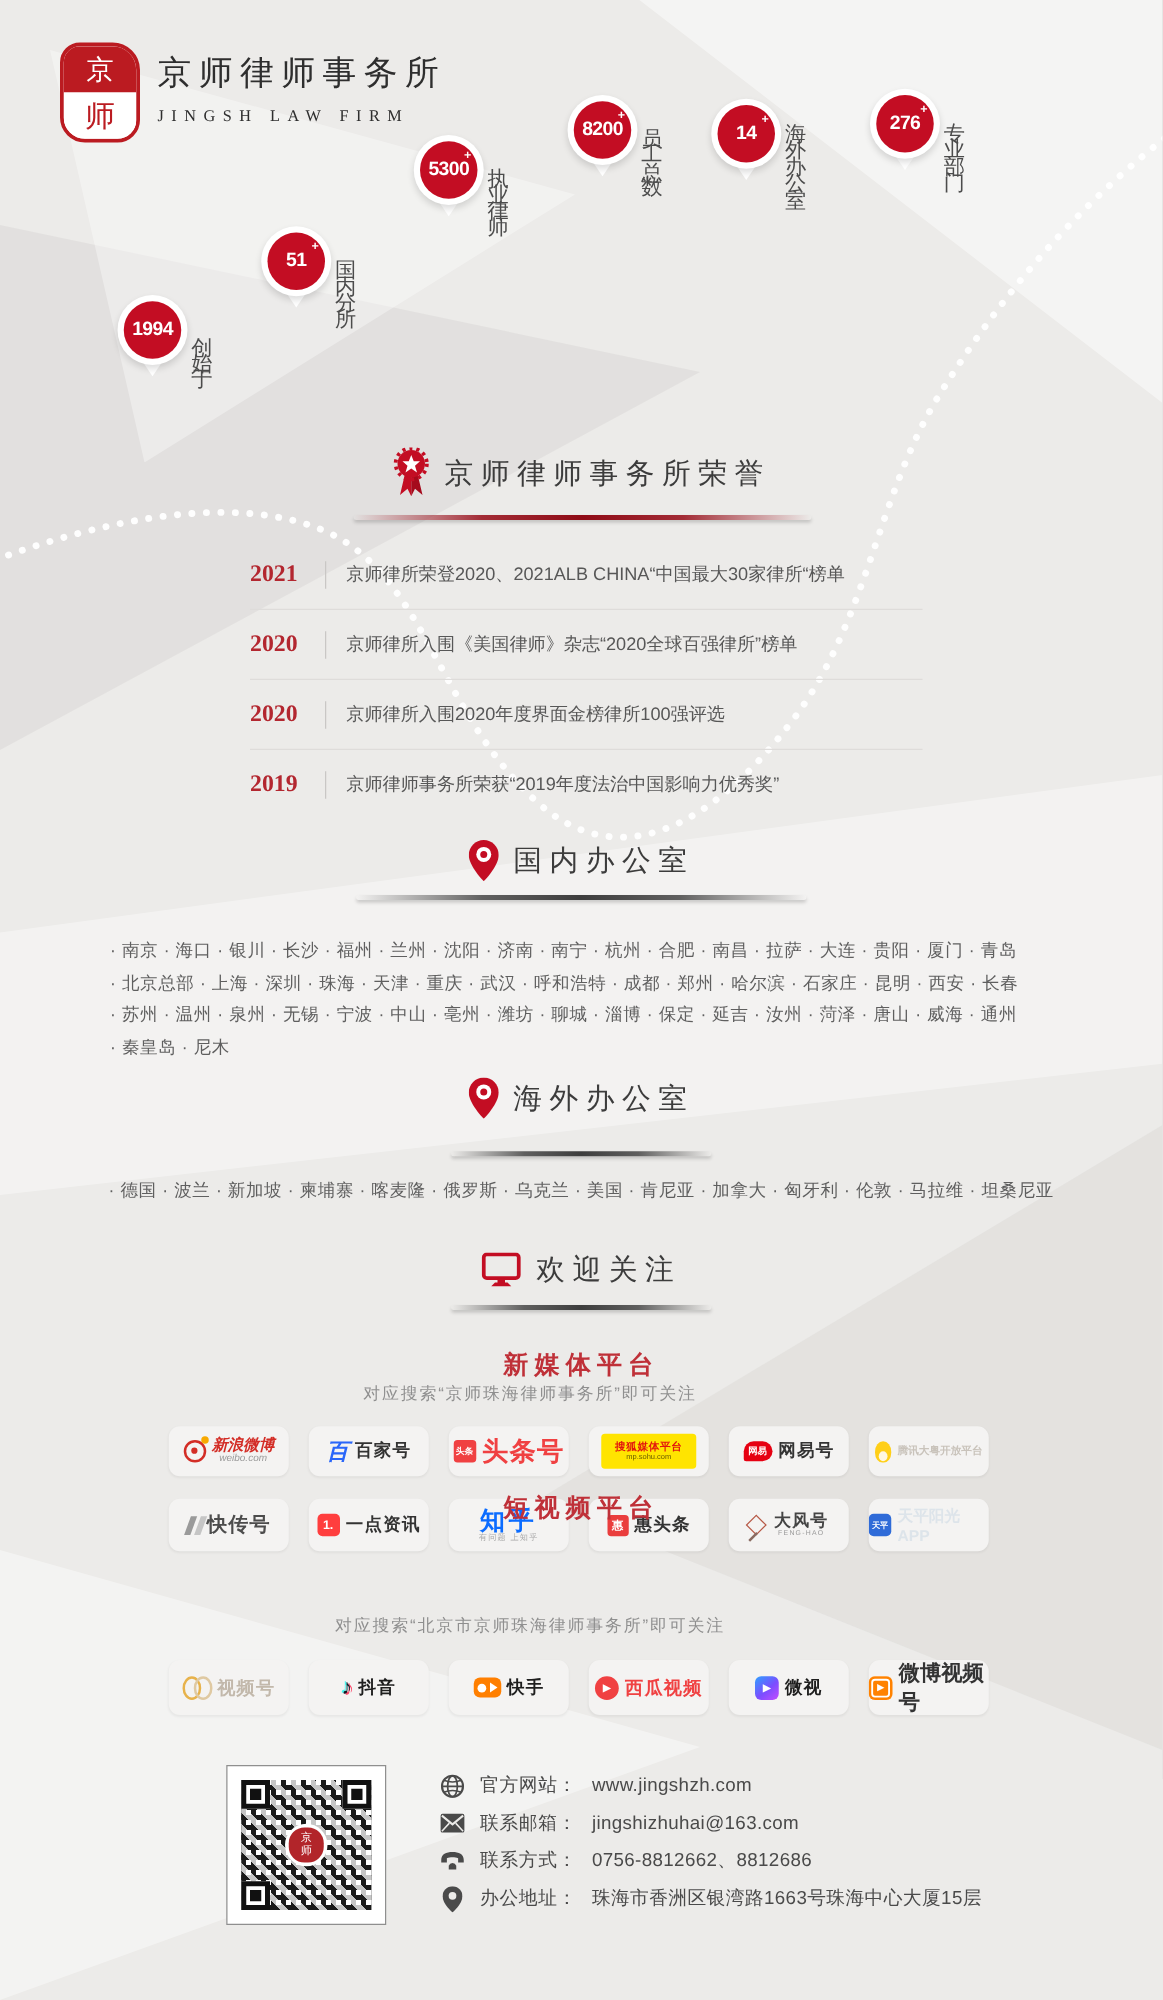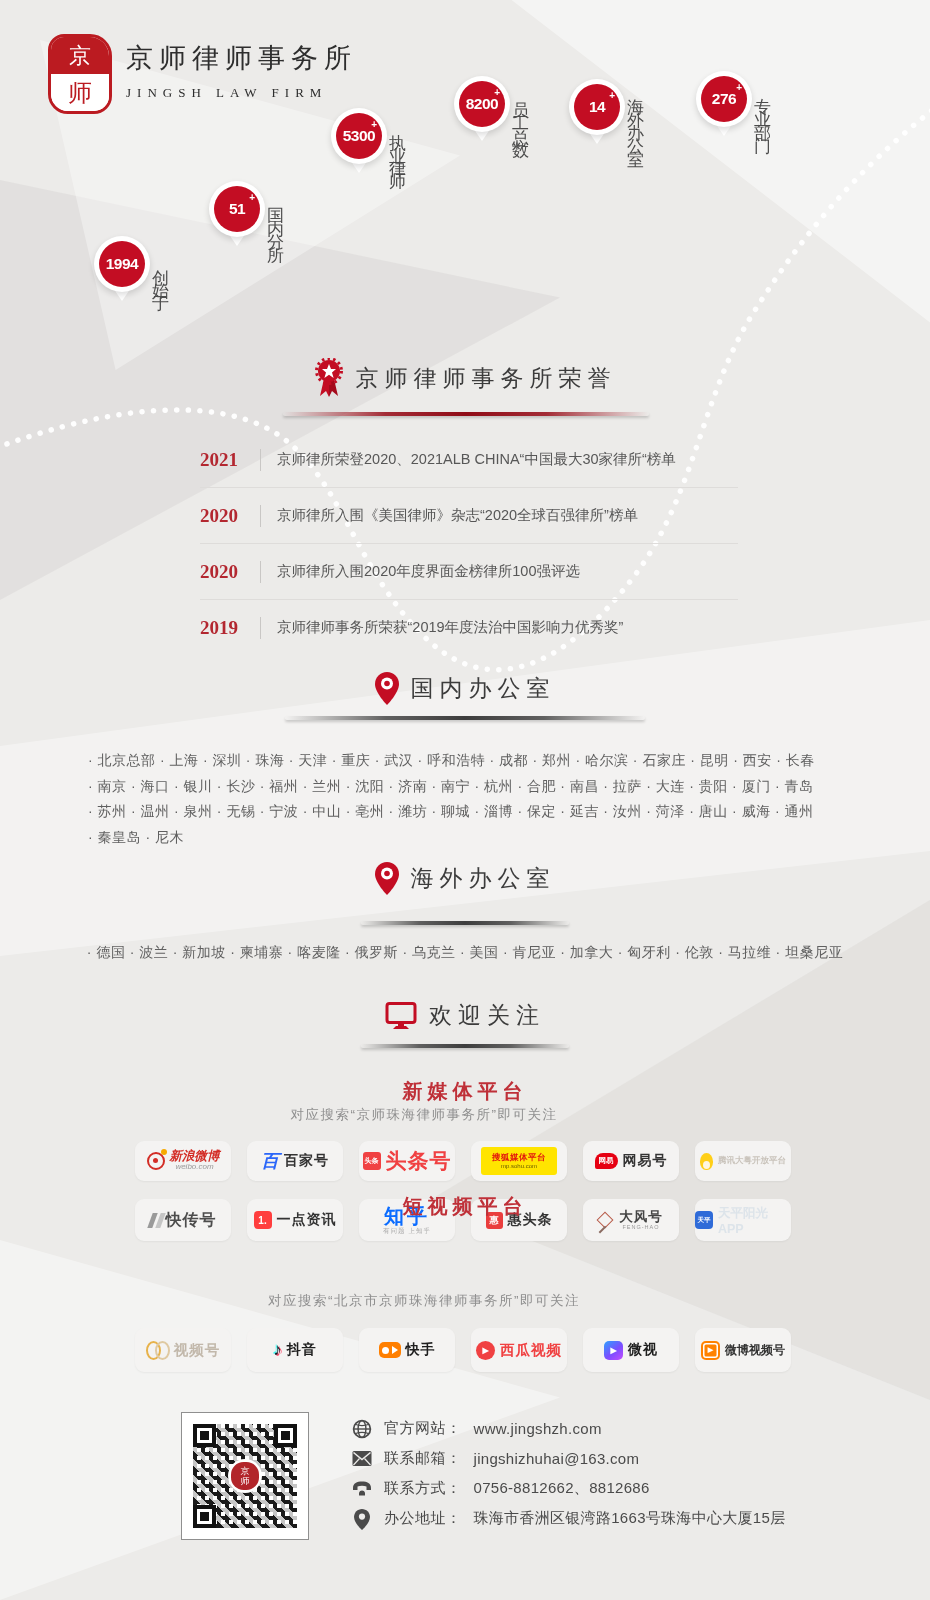--- a/index.html
+++ b/index.html
@@ -96,21 +96,21 @@
   .t-shipinhao{font-size:14.5px;color:#c2b8ab;font-weight:bold;letter-spacing:1px;}
   .ic-douyin{font-size:17px;color:#161823;font-weight:bold;text-shadow:1.5px 1px 0 rgba(254,44,85,.85),-1.5px -1px 0 rgba(37,244,238,.85);}
   .t-dark{font-size:14px;font-weight:bold;color:#1e1e1e;letter-spacing:1px;}
   .ic-kuaishou{position:relative;width:22px;height:16px;border-radius:5px;background:#ff7f00;flex:none;}
   .ic-kuaishou::before{content:"";position:absolute;left:3.5px;top:4.5px;width:7px;height:7px;border-radius:50%;background:#fff;}
   .ic-kuaishou::after{content:"";position:absolute;left:13px;top:4px;width:0;height:0;border-top:4px solid transparent;border-bottom:4px solid transparent;border-left:6px solid #fff;}
   .ic-xigua{width:19px;height:19px;border-radius:50%;background:#f04142;font-size:8px;}
   .t-xigua{font-size:14.5px;font-weight:bold;color:#f04142;letter-spacing:1px;}
   .ic-weishi{width:19px;height:19px;border-radius:5px;background:linear-gradient(140deg,#2ea0ff,#7b4dff 55%,#c44dff);font-size:8px;}
   .ic-wbv{width:19px;height:19px;border-radius:4px;background:#ff8200;font-size:7px;box-shadow:inset 0 0 0 2px #ff8200,inset 0 0 0 3.5px #fff;border-radius:5px;}
-  .t-wbv{font-size:12px;font-weight:bold;color:#333;letter-spacing:0;}
+  .t-wbv{font-size:17px;font-weight:bold;color:#333;letter-spacing:0;}
   
   .qr-box{position:absolute;left:181px;top:1412px;width:106px;height:106px;background:#fff;border:1px solid #8f8f8f;padding:10px;}
   .qr{position:relative;width:104px;height:104px;margin:1px;background:
       repeating-linear-gradient(45deg,rgba(255,255,255,.75) 0 5px,rgba(255,255,255,0) 5px 11px),
       repeating-linear-gradient(0deg,#1a1a1a 0 4px,transparent 4px 8px),
       repeating-linear-gradient(90deg,#1a1a1a 0 4px,#fff 4px 8px);}
   .qf{position:absolute;width:15px;height:15px;border:4px solid #111;background:#fff;}
   .qf::after{content:"";position:absolute;inset:3px;background:#111;}
   .qf.tl{left:0;top:0;} .qf.tr{right:0;top:0;} .qf.bl{left:0;bottom:0;}
   .qr-seal{position:absolute;left:50%;top:50%;transform:translate(-50%,-50%);width:34px;height:34px;border-radius:50%;background:#fff;display:grid;place-items:center;}
@@ -271,22 +271,22 @@
   <div class="sec-head" style="top:672px;">
     <svg width="24" height="33" viewBox="0 0 24 33">
       <path d="M12 0 C5.4 0 0 5.4 0 12 C0 21 12 33 12 33 C12 33 24 21 24 12 C24 5.4 18.6 0 12 0 Z" fill="#c30d23"></path>
       <circle cx="12" cy="11.5" r="6" fill="#ffffff"></circle>
       <circle cx="12" cy="11.5" r="2.8" fill="#c30d23"></circle>
     </svg>
     <span class="sec-title">国内办公室</span>
   </div>
   <div class="swoosh gray" style="left:285px;top:716px;width:360px;"></div>
   <div class="cities">
+    <div>· 南京 · 海口 · 银川 · 长沙 · 福州 · 兰州 · 沈阳 · 济南 · 南宁 · 杭州 · 合肥 · 南昌 · 拉萨 · 大连 · 贵阳 · 厦门 · 青岛</div>
     <div>· 北京总部 · 上海 · 深圳 · 珠海 · 天津 · 重庆 · 武汉 · 呼和浩特 · 成都 · 郑州 · 哈尔滨 · 石家庄 · 昆明 · 西安 · 长春</div>
-    <div>· 南京 · 海口 · 银川 · 长沙 · 福州 · 兰州 · 沈阳 · 济南 · 南宁 · 杭州 · 合肥 · 南昌 · 拉萨 · 大连 · 贵阳 · 厦门 · 青岛</div>
     <div>· 苏州 · 温州 · 泉州 · 无锡 · 宁波 · 中山 · 亳州 · 潍坊 · 聊城 · 淄博 · 保定 · 延吉 · 汝州 · 菏泽 · 唐山 · 威海 · 通州</div>
     <div>· 秦皇岛 · 尼木</div>
   </div>
 
   <div class="sec-head" style="top:862px;">
     <svg width="24" height="33" viewBox="0 0 24 33">
       <path d="M12 0 C5.4 0 0 5.4 0 12 C0 21 12 33 12 33 C12 33 24 21 24 12 C24 5.4 18.6 0 12 0 Z" fill="#c30d23"></path>
       <circle cx="12" cy="11.5" r="6" fill="#ffffff"></circle>
       <circle cx="12" cy="11.5" r="2.8" fill="#c30d23"></circle>
     </svg>

